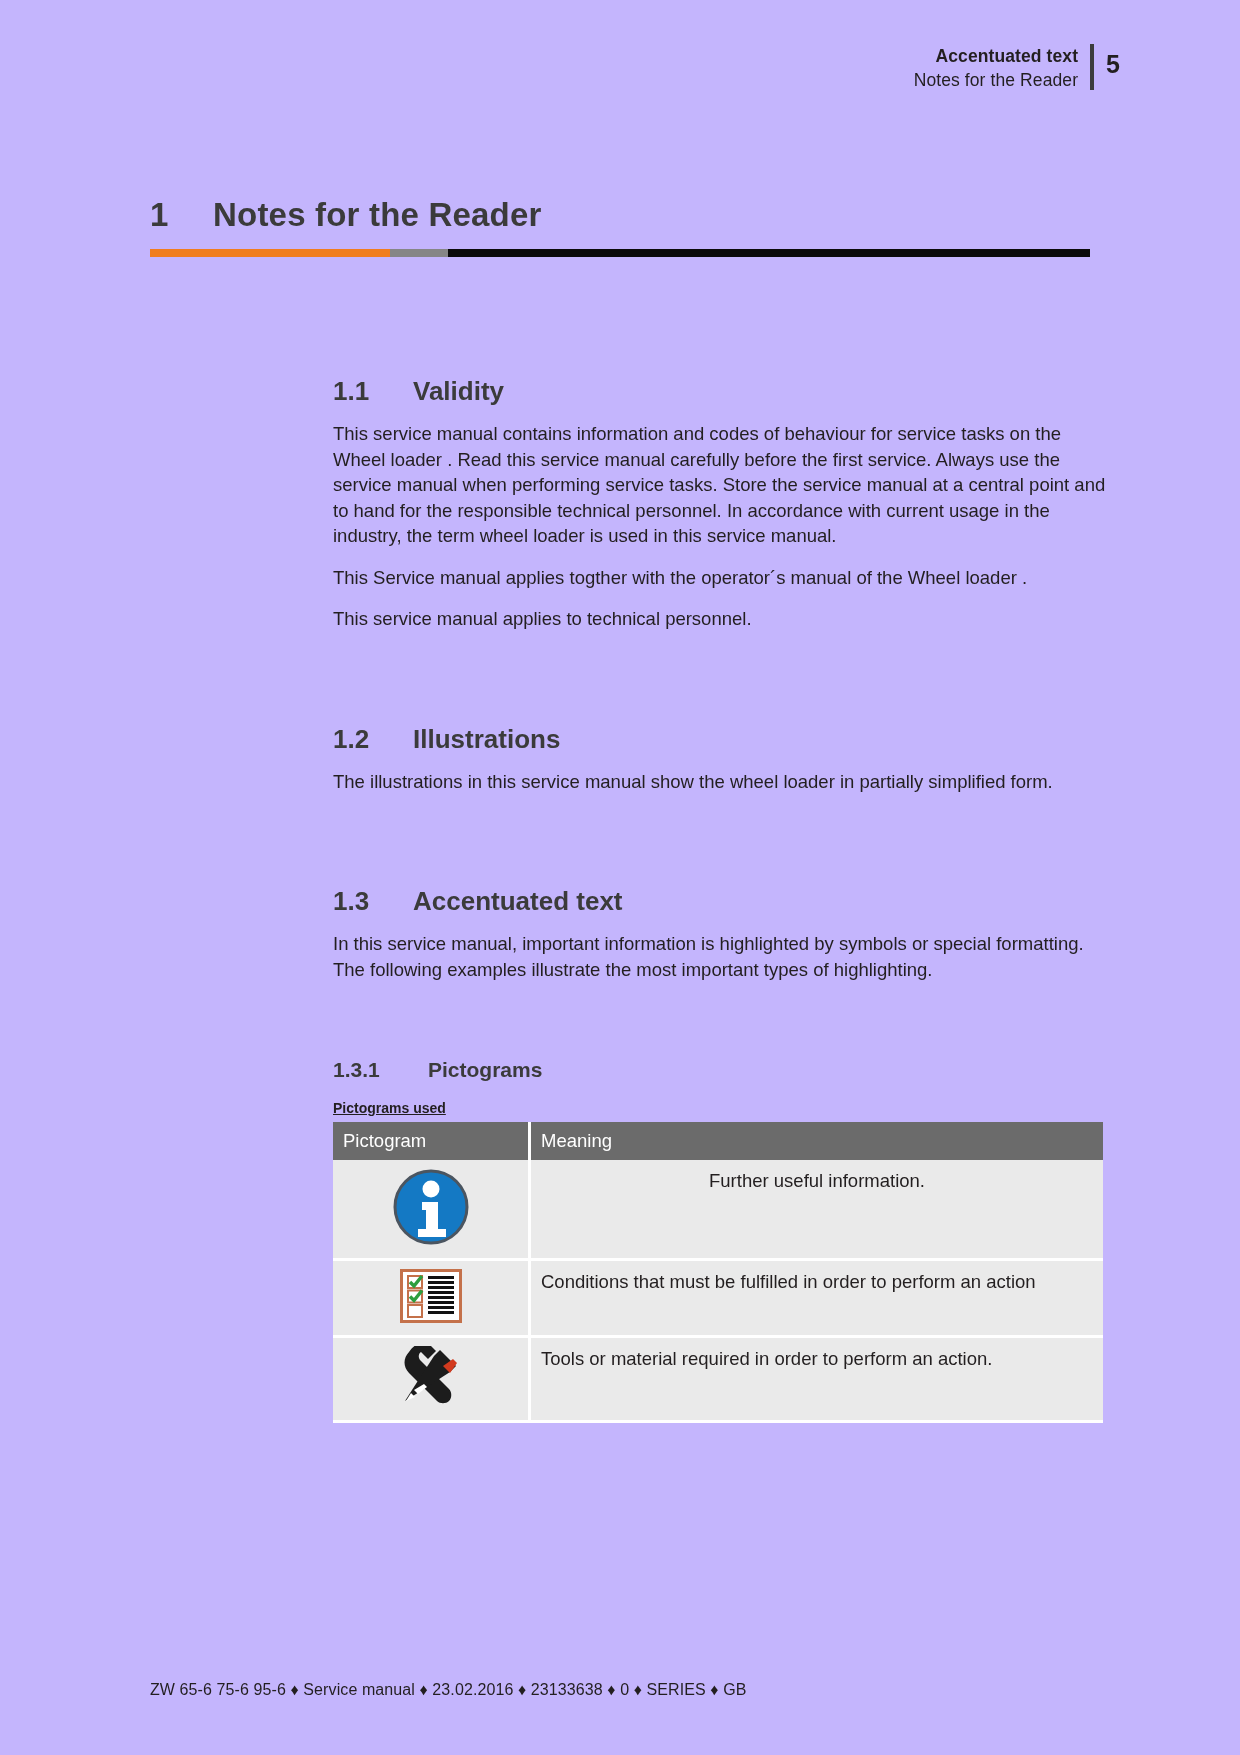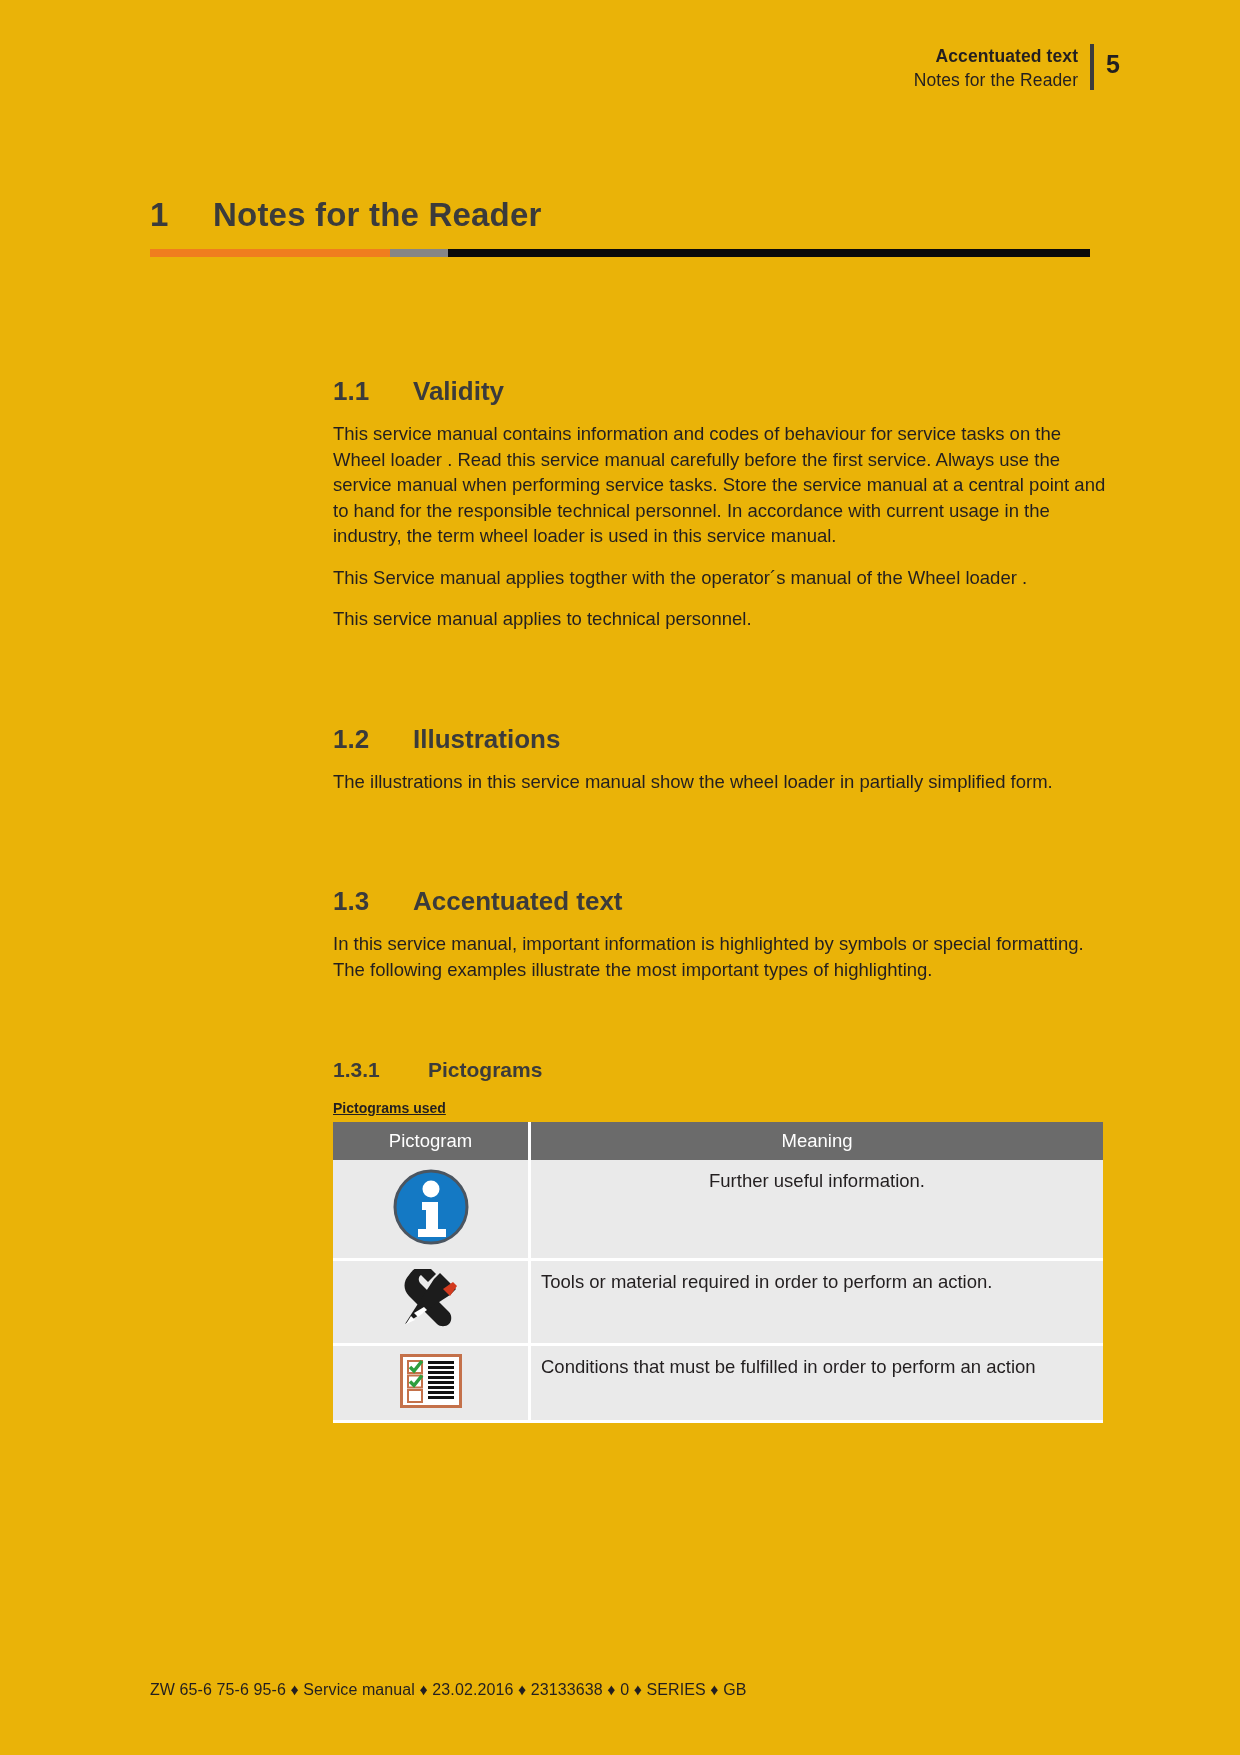--- a/index.html
+++ b/index.html
@@ -8,21 +8,21 @@
     background: #ffffff;
   }
   body {
     font-family: "Liberation Sans", sans-serif;
     color: #231f20;
   }
   .page {
     position: relative;
     width: 1240px;
     height: 1755px;
-    background: #eab308;
+    background: #c4b5fd;
     overflow: hidden;
     box-sizing: border-box;
   }
 
   
   .page-header {
     position: absolute;
     top: 44px;
     right: 120px;
     display: flex;
@@ -163,21 +163,21 @@
   table.picto {
     border-collapse: collapse;
     width: 770px;
     table-layout: fixed;
   }
   table.picto th {
     background: #6b6b6b;
     color: #ffffff;
     font-size: 18.5px;
     font-weight: normal;
-    text-align: center;
+    text-align: left;
     padding: 6px 10px;
     border-right: 3px solid #ffffff;
     height: 26px;
   }
   table.picto th:last-child { border-right: none; }
   table.picto td {
     background: #eaeaea;
     border-right: 3px solid #ffffff;
     border-bottom: 3px solid #ffffff;
     vertical-align: top;
@@ -291,37 +291,20 @@
           <td class="pict-cell">
             <span class="icon-wrap">
               <svg width="78" height="78" viewBox="0 0 78 78" xmlns="http://www.w3.org/2000/svg">
                 <circle cx="39" cy="39" r="36" fill="#1479c4" stroke="#4b5560" stroke-width="3"></circle>
                 <circle cx="39" cy="21" r="8.5" fill="#ffffff"></circle>
                 <path d="M30 34 h16 v27 h8 v8 H26 v-8 h8 V42 h-4 z" fill="#ffffff"></path>
               </svg>
             </span>
           </td>
           <td class="mean-cell">Further useful information.</td>
-        </tr>
-
-        <tr class="row-mid">
-          <td class="pict-cell">
-            <span class="icon-wrap">
-              <svg width="70" height="62" viewBox="0 0 70 62" xmlns="http://www.w3.org/2000/svg">
-                <g fill="#1c1c1c">
-                  <path d="M13 6 c-6 6 -6 15 0 21 l28 28 c3 3 9 3 12 0 c3 -3 3 -9 0 -12 L25 15 c-3 -3 -3 -7 0 -9 l7 7 l8 -8 l-7 -7 c-6 -3 -14 -1 -20 8 z"></path>
-                  <path d="M44 4 l-6 6 l-22 34 l-7 11 l11 -7 l34 -22 l6 -6 z"></path>
-                </g>
-                <path d="M47 20 l10 -7 l4 4 l-7 10 z" fill="#d23a1e"></path>
-                <path d="M10 55 l5 -8 l4 4 z" fill="#ffffff"></path>
-                <path d="M18 44 l10 -6 l3 3 l-9 7 z" fill="#ffffff"></path>
-              </svg>
-            </span>
-          </td>
-          <td class="mean-cell">Tools or material required in order to perform an action.</td>
         </tr>
 
         <tr class="row-mid">
           <td class="pict-cell">
             <span class="icon-wrap">
               <svg width="62" height="54" viewBox="0 0 62 54" xmlns="http://www.w3.org/2000/svg">
                 <rect x="1.5" y="1.5" width="59" height="51" fill="#ffffff" stroke="#c4714a" stroke-width="3"></rect>
                 <rect x="8" y="7" width="14" height="12" fill="#ffffff" stroke="#c4714a" stroke-width="2"></rect>
                 <path d="M10 13 l4 4 l8 -10" fill="none" stroke="#2e9e3e" stroke-width="3.5"></path>
                 <rect x="8" y="21.5" width="14" height="12" fill="#ffffff" stroke="#c4714a" stroke-width="2"></rect>
@@ -336,20 +319,37 @@
                   <rect x="28" y="32" width="26" height="3"></rect>
                   <rect x="28" y="37" width="26" height="3"></rect>
                   <rect x="28" y="42" width="26" height="3"></rect>
                 </g>
               </svg>
             </span>
           </td>
           <td class="mean-cell">Conditions that must be fulfilled in order to perform an action</td>
         </tr>
 
+        <tr class="row-mid">
+          <td class="pict-cell">
+            <span class="icon-wrap">
+              <svg width="70" height="62" viewBox="0 0 70 62" xmlns="http://www.w3.org/2000/svg">
+                <g fill="#1c1c1c">
+                  <path d="M13 6 c-6 6 -6 15 0 21 l28 28 c3 3 9 3 12 0 c3 -3 3 -9 0 -12 L25 15 c-3 -3 -3 -7 0 -9 l7 7 l8 -8 l-7 -7 c-6 -3 -14 -1 -20 8 z"></path>
+                  <path d="M44 4 l-6 6 l-22 34 l-7 11 l11 -7 l34 -22 l6 -6 z"></path>
+                </g>
+                <path d="M47 20 l10 -7 l4 4 l-7 10 z" fill="#d23a1e"></path>
+                <path d="M10 55 l5 -8 l4 4 z" fill="#ffffff"></path>
+                <path d="M18 44 l10 -6 l3 3 l-9 7 z" fill="#ffffff"></path>
+              </svg>
+            </span>
+          </td>
+          <td class="mean-cell">Tools or material required in order to perform an action.</td>
+        </tr>
+
       </tbody>
     </table>
 
   </div>
 
   <div class="page-footer">ZW 65-6 75-6 95-6 ♦ Service manual ♦ 23.02.2016 ♦ 23133638 ♦ 0 ♦ SERIES ♦ GB</div>
 
 </div>
 
 </body></html>

